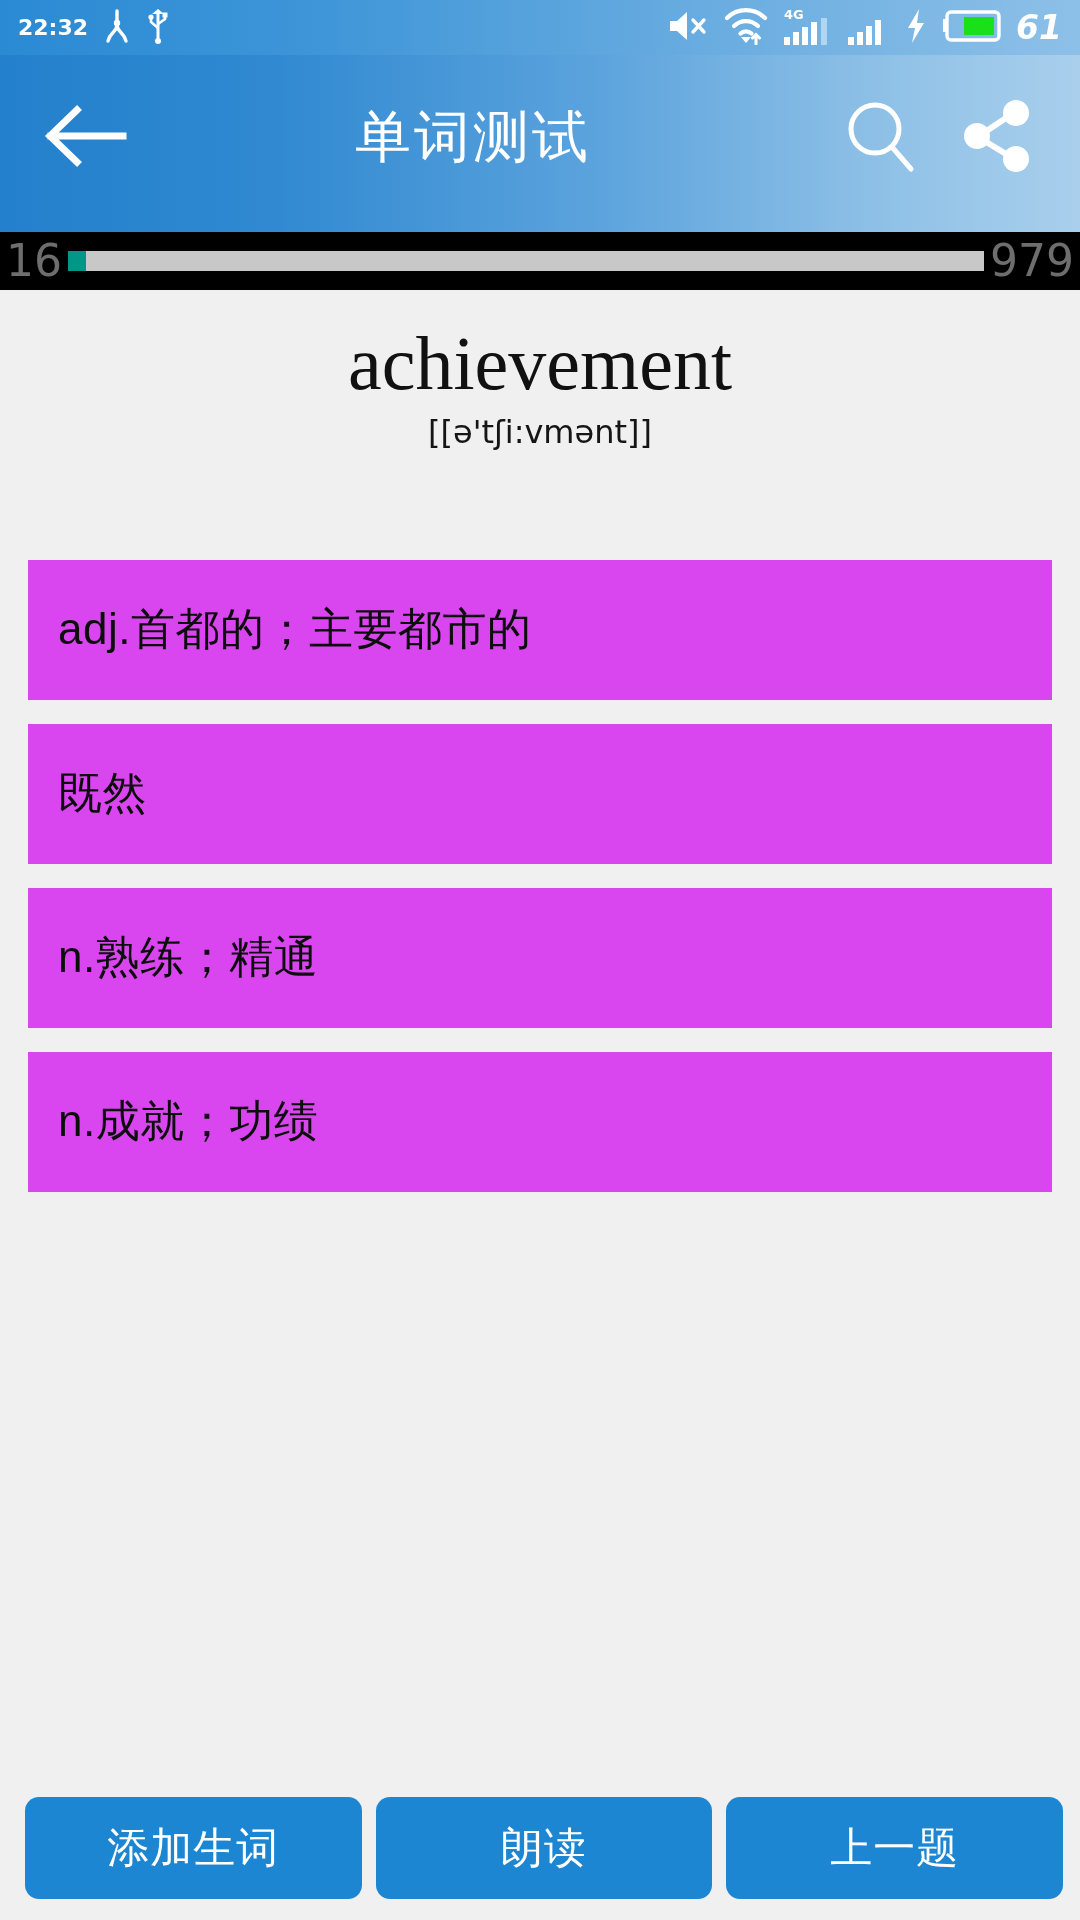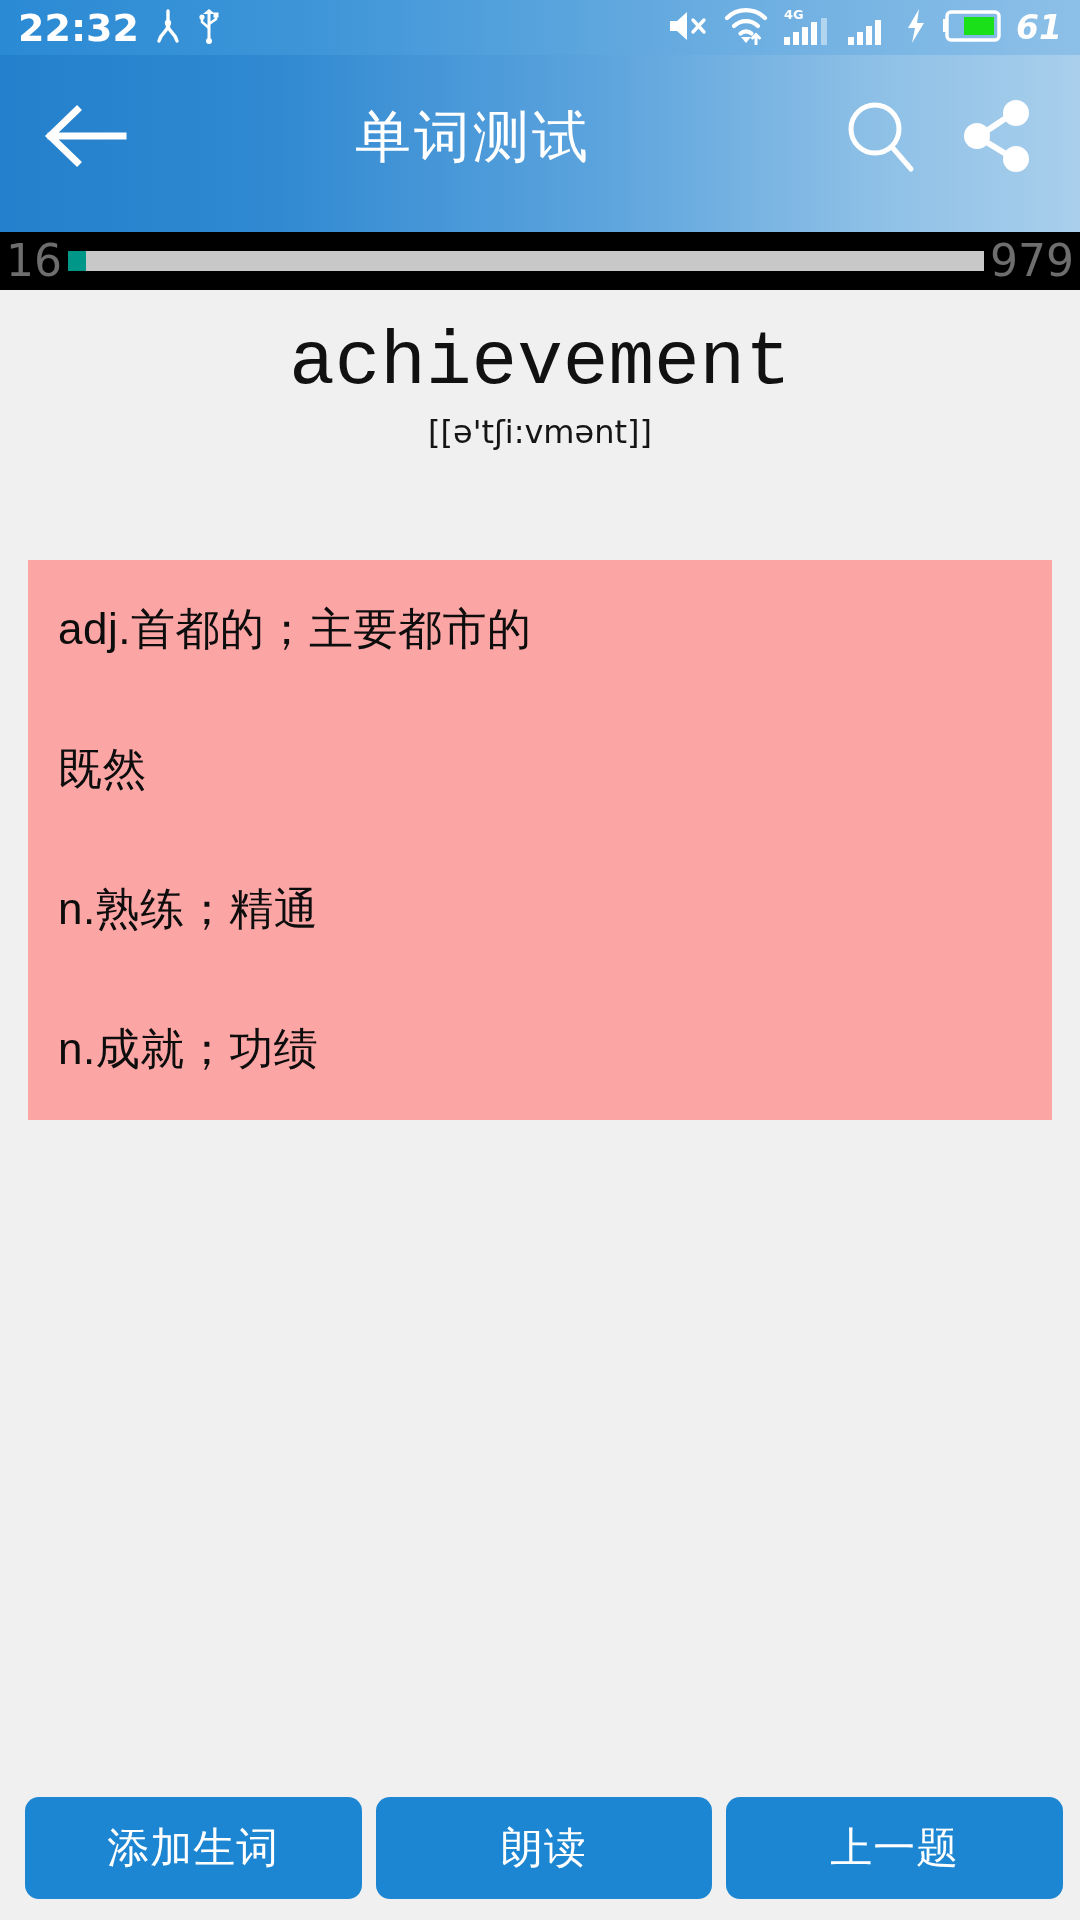--- a/index.html
+++ b/index.html
@@ -25,21 +25,21 @@
     box-sizing: border-box;
     color: #ffffff;
     position: relative;
   }
   .status-left {
     display: flex;
     align-items: center;
     gap: 14px;
   }
   .status-clock {
-    font-size: 38px;
+    font-size: 22px;
     font-weight: bold;
     letter-spacing: 0px;
     line-height: 1;
     font-family: "DejaVu Sans", sans-serif;
   }
   .status-right {
     margin-left: auto;
     display: flex;
     align-items: center;
     gap: 13px;
@@ -123,43 +123,44 @@
 
   
   .word-area {
     text-align: center;
     padding-top: 30px;
   }
   .word-text {
     font-size: 76px;
     color: #111111;
     line-height: 1.15;
-    font-family: Liberation Mono, monospace;
+    font-family: Liberation Serif, serif;
     font-weight: normal;
   }
   .word-phonetic {
     font-size: 32px;
     color: #151515;
     margin-top: 6px;
     font-family: "DejaVu Sans", sans-serif;
     line-height: 1.2;
   }
 
   
   .options {
     margin-top: 108px;
     padding: 0 28px;
   }
   .option-card {
-    background: #fca5a5;
+    background: #d946ef;
     height: 140px;
     display: flex;
     align-items: center;
     padding-left: 30px;
     box-sizing: border-box;
+    margin-bottom: 24px;
   }
   .option-text {
     font-size: 44px;
     color: #0d0d0d;
     letter-spacing: 0.5px;
   }
 
   
   .bottom-bar {
     position: absolute;

